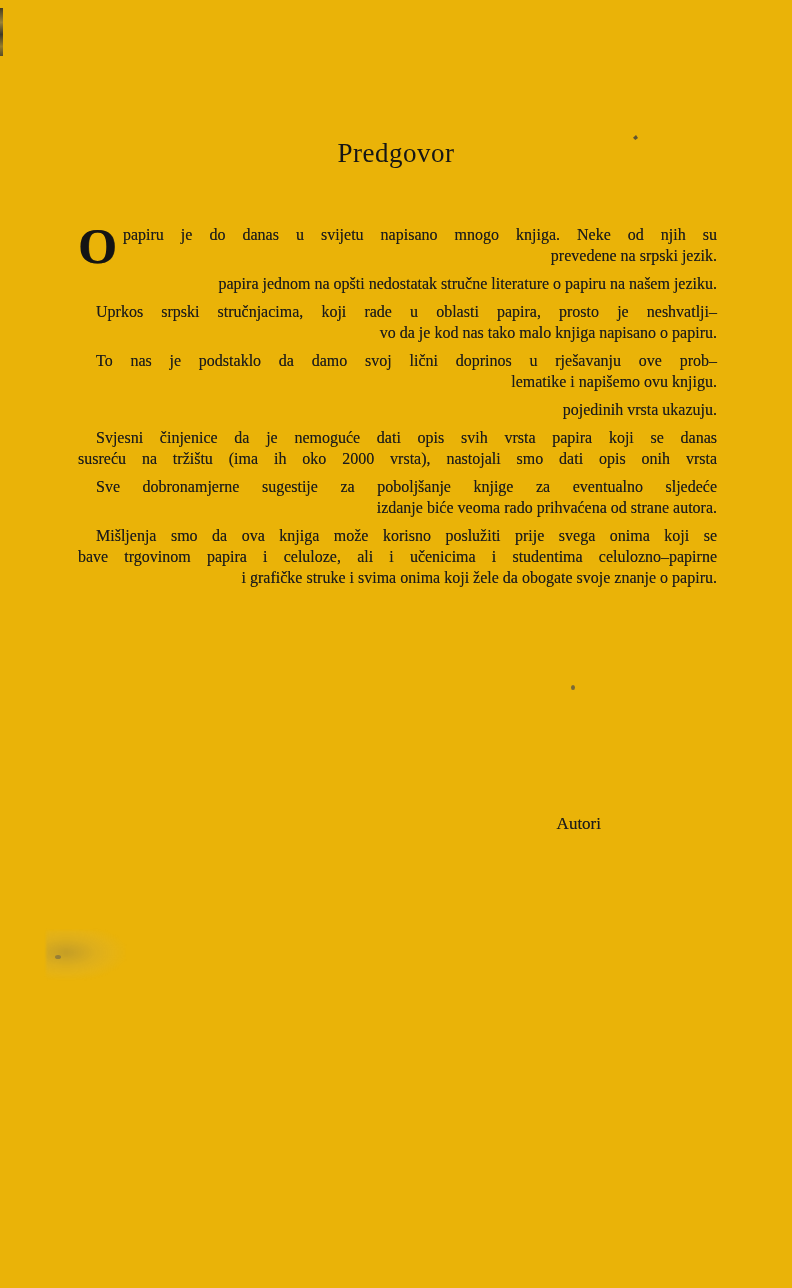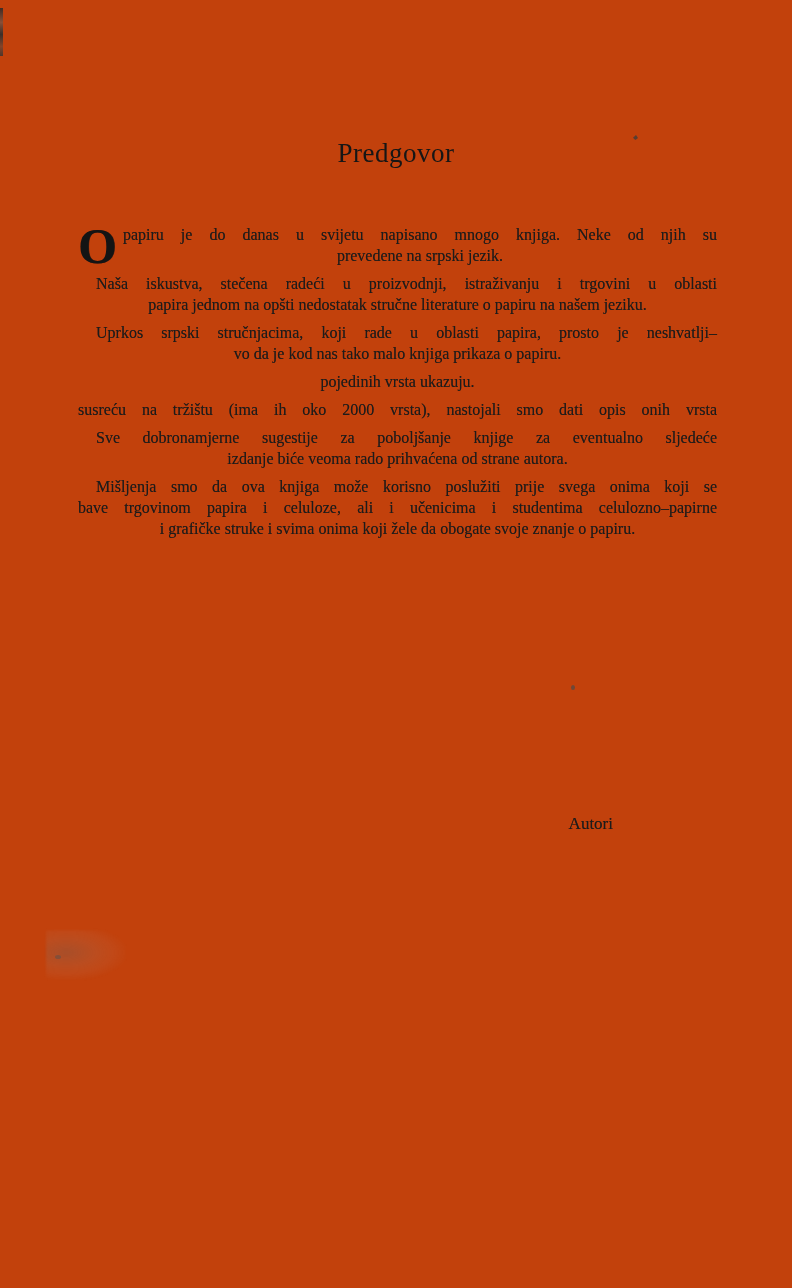--- a/index.html
+++ b/index.html
@@ -1,20 +1,20 @@
 <!DOCTYPE html>
 <html><head>
 <meta charset="utf-8">
 <style>
   html, body { margin: 0; padding: 0; background: #ffffff; }
   .page {
     position: relative;
     width: 792px;
     height: 1288px;
-    background: #c2410c;
+    background: #eab308;
     overflow: hidden;
     font-family: "Liberation Serif", "DejaVu Serif", serif;
     color: #1c1c1c;
   }
   .page-title {
     position: absolute;
     top: 138px;
     left: 0;
     width: 792px;
     text-align: center;
@@ -27,42 +27,42 @@
     position: absolute;
     top: 224px;
     left: 78px;
     width: 639px;
     font-size: 16px;
     color: #1c1c1c;
   }
   .para { margin: 0 0 7px 0; }
   .line {
     line-height: 21px;
-    text-align: center;
+    text-align: right;
     text-shadow: 0 0 0.4px rgba(20,20,20,0.55);
   }
   .line.justified {
     text-align: justify;
     text-align-last: justify;
   }
   .line.indent { text-indent: 18px; }
   .dropcap {
     float: left;
     font-size: 50px;
     line-height: 40px;
     height: 40px;
     margin: 2px 6px 0 0;
     font-weight: bold;
     color: #141414;
     text-shadow: 0.5px 0 0 rgba(20,20,20,0.7);
   }
   .signature {
     position: absolute;
     top: 813px;
-    left: 12px;
+    left: 0;
     width: 601px;
     text-align: right;
     font-size: 17px;
     line-height: 22px;
     color: #1c1c1c;
     text-shadow: 0 0 0.4px rgba(20,20,20,0.55);
   }
   
   .edge-mark {
     position: absolute;
@@ -120,31 +120,35 @@
 
   <div class="page-title">Predgovor</div>
 
   <div class="text-block">
       <div class="para">
         <span class="dropcap">O</span>
         <div class="line justified">papiru je do danas u svijetu napisano mnogo knjiga. Neke od njih su</div>
         <div class="line">prevedene na srpski jezik.</div>
       </div>
       <div class="para">
-        <div class="line justified indent">Naša iskustva, stečena radeći u proizvodnji, istraživanju i trgovini u oblasti</div>
         <div class="line">papira jednom na opšti nedostatak stručne literature o papiru na našem jeziku.</div>
       </div>
       <div class="para">
         <div class="line justified indent">Uprkos srpski stručnjacima, koji rade u oblasti papira, prosto je neshvatlji–</div>
-        <div class="line">vo da je kod nas tako malo knjiga prikaza o papiru.</div>
+        <div class="line">vo da je kod nas tako malo knjiga napisano o papiru.</div>
+      </div>
+      <div class="para">
+        <div class="line justified indent">To nas je podstaklo da damo svoj lični doprinos u rješavanju ove prob–</div>
+        <div class="line">lematike i napišemo ovu knjigu.</div>
       </div>
       <div class="para">
         <div class="line">pojedinih vrsta ukazuju.</div>
       </div>
       <div class="para">
+        <div class="line justified indent">Svjesni činjenice da je nemoguće dati opis svih vrsta papira koji se danas</div>
         <div class="line justified">susreću na tržištu (ima ih oko 2000 vrsta), nastojali smo dati opis onih vrsta</div>
       </div>
       <div class="para">
         <div class="line justified indent">Sve dobronamjerne sugestije za poboljšanje knjige za eventualno sljedeće</div>
         <div class="line">izdanje biće veoma rado prihvaćena od strane autora.</div>
       </div>
       <div class="para">
         <div class="line justified indent">Mišljenja smo da ova knjiga može korisno poslužiti prije svega onima koji se</div>
         <div class="line justified">bave trgovinom papira i celuloze, ali i učenicima i studentima celulozno–papirne</div>
         <div class="line">i grafičke struke i svima onima koji žele da obogate svoje znanje o papiru.</div>

